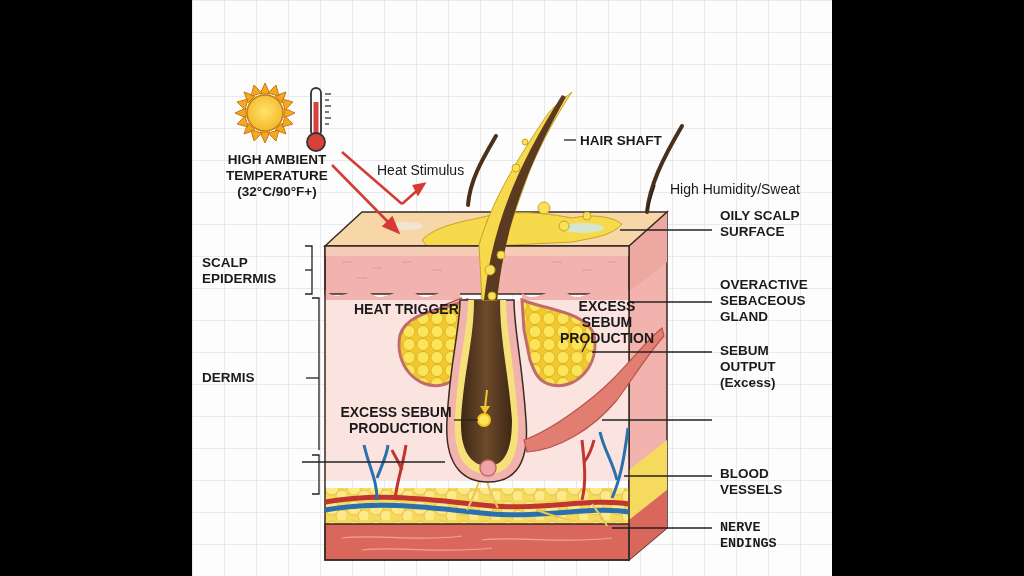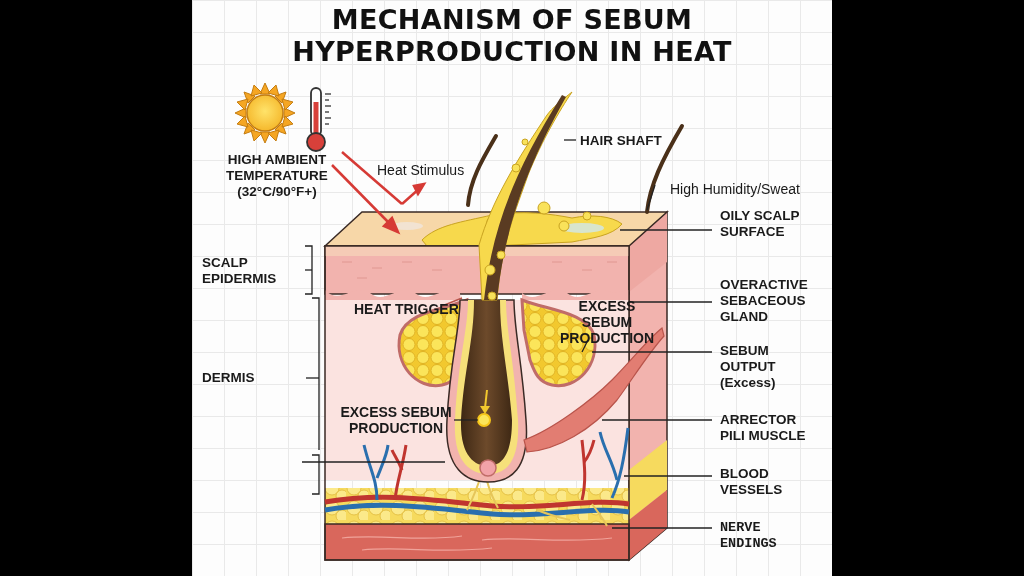--- a/index.html
+++ b/index.html
@@ -25,22 +25,20 @@
   }
   .lbl.r { text-align:left; }
   .lbl.c { text-align:center; }
   .lbl.plain { font-weight:normal; font-size:14px;margin-top:12px; }
   .lbl.inner { font-size:14px; }
 </style>
 </head>
 <body>
 
 <div id="canvas">
-  <div id="title" style="white-space:pre-line;">MECHANISM OF SEBUM
-HYPERPRODUCTION IN HEAT</div>
 
   <svg id="art" width="640" height="576" viewBox="0 0 640 576">
     <defs>
       <radialGradient id="sunG" cx="50%" cy="45%" r="55%">
         <stop offset="0%" stop-color="#ffe36a"></stop>
         <stop offset="100%" stop-color="#f5b82c"></stop>
       </radialGradient>
       <linearGradient id="hairG" x1="0" x2="1">
         <stop offset="0%" stop-color="#3e2814"></stop>
         <stop offset="50%" stop-color="#6d4a2b"></stop>
@@ -242,19 +240,17 @@
 PRODUCTION</div>
   <div class="lbl" style="left:528px;top:277px;">OVERACTIVE
 SEBACEOUS
 GLAND</div>
   <div class="lbl r" style="left:10px;top:370px;width:98px;">DERMIS</div>
   <div class="lbl" style="left:528px;top:343px;">SEBUM
 OUTPUT
 (Excess)</div>
   <div class="lbl inner c" style="left:146px;top:404px;width:116px;">EXCESS SEBUM
 PRODUCTION</div>
-  <div class="lbl" style="left:528px;top:412px;">ARRECTOR
-PILI MUSCLE</div>
   <div class="lbl" style="left:528px;top:466px;">BLOOD
 VESSELS</div>
   <div class="lbl" style="left:528px;top:520px;font-family:Liberation Mono, monospace;">NERVE
 ENDINGS</div>
 </div>
 
 </body></html>

